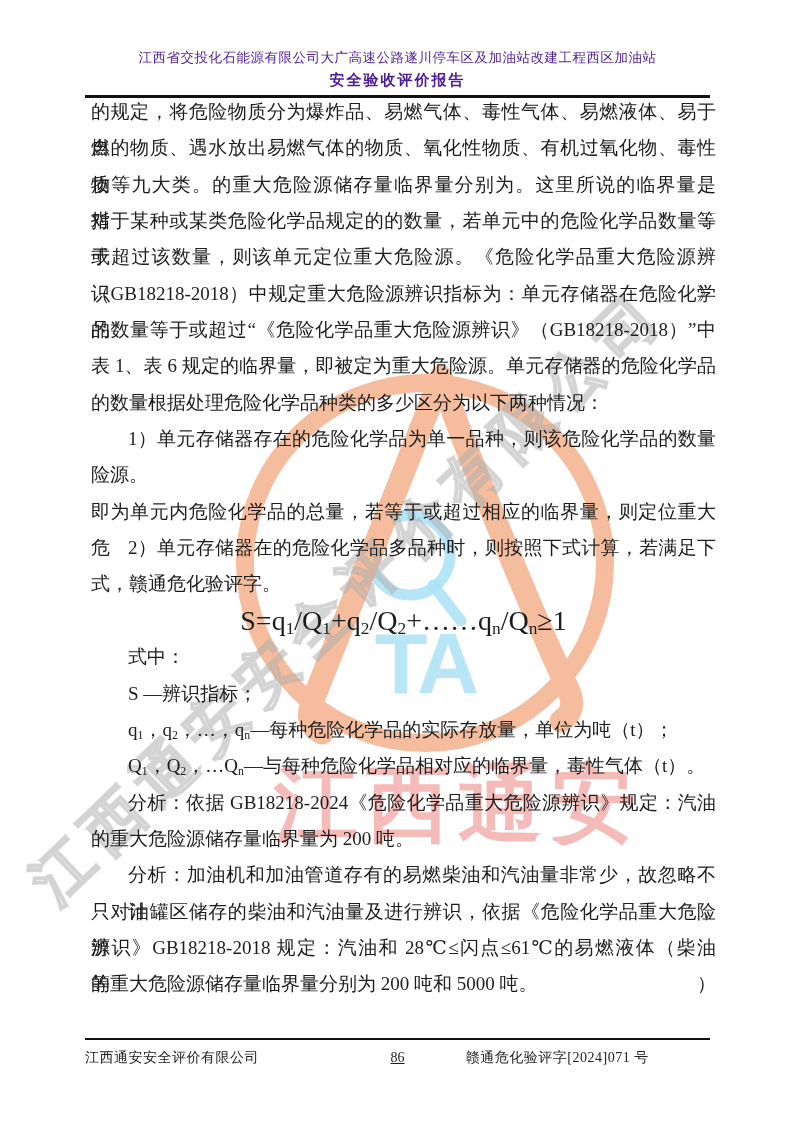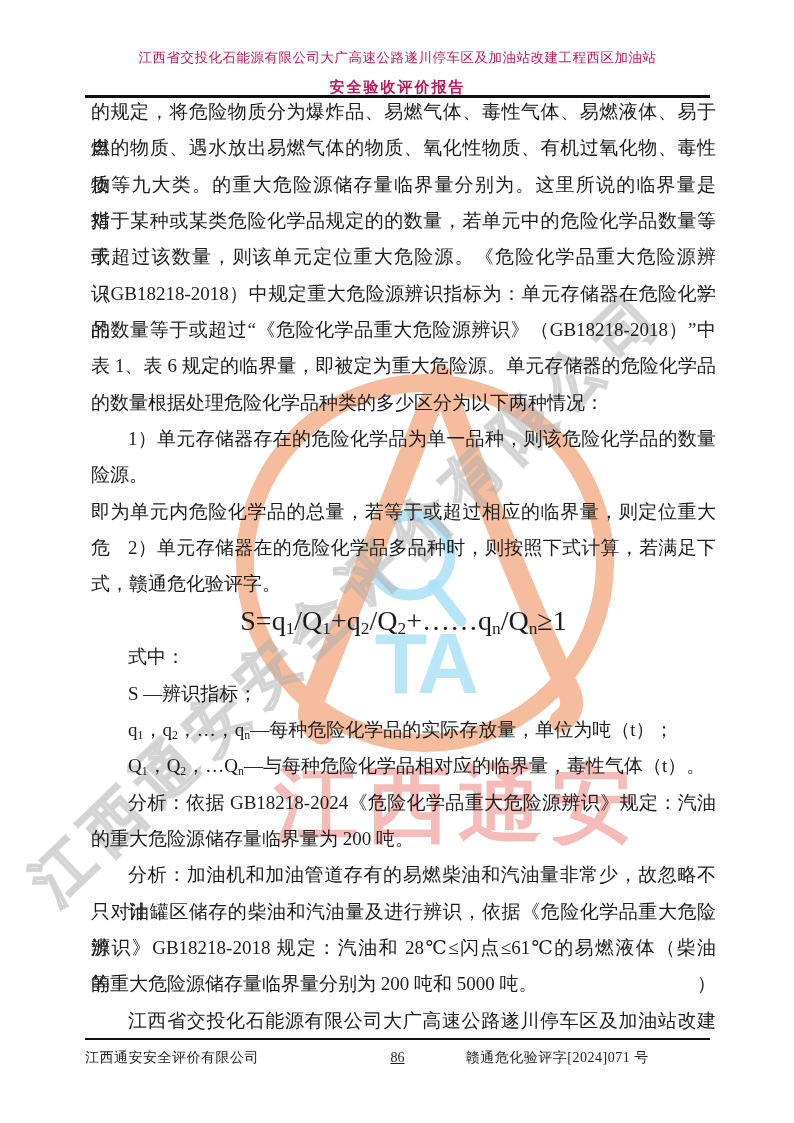--- a/index.html
+++ b/index.html
@@ -20,23 +20,23 @@
   }
   .wm-pink{
     position:absolute;left:252px;top:748px;white-space:nowrap;
     font-size:84px;font-weight:bold;letter-spacing:8px;
     color:rgba(233,120,114,0.50);
     font-family:"Liberation Serif","DejaVu Serif",serif;
     margin-left:22px;
   }
   
   .content{position:absolute;inset:0;z-index:1;}
-  .hdr{position:absolute;left:85px;top:48px;width:625px;text-align:center;color:#be185d;}
+  .hdr{position:absolute;left:85px;top:48px;width:625px;text-align:center;color:#4c1d95;}
   .hdr-l1{display:block;font-size:13.5px;letter-spacing:0.5px;line-height:20px;}
-  .hdr-l2{display:block;font-size:15px;font-weight:bold;letter-spacing:2px;line-height:21px;margin-top:9px;}
+  .hdr-l2{display:block;font-size:15px;font-weight:bold;letter-spacing:2px;line-height:21px;margin-top:2px;}
   .hdr-rule{position:absolute;left:85px;top:95px;width:625px;height:2.6px;background:#111;}
   .body-lines{position:absolute;left:91px;top:94px;width:625px;color:#1c1c1c;}
   .bline{
     width:625px;height:36.35px;line-height:36.35px;font-size:19px;
     text-align:justify;text-align-last:justify;overflow:visible;
   }
   .bline.short{text-align-last:left;}
   .bline.center{text-align:center;text-align-last:center;font-size:28px;}
   .bline.ind{padding-left:37px;width:588px;}
   .bline sub{font-size:0.62em;vertical-align:-0.25em;line-height:0;}
@@ -98,21 +98,20 @@
         <div class="bline short ind"><span>式中：</span></div>
         <div class="bline short ind"><span>S —辨识指标；</span></div>
         <div class="bline short ind"><span>q</span><sub>1</sub><span>，q</span><sub>2</sub><span>，…，q</span><sub>n</sub><span>—每种危险化学品的实际存放量，单位为吨（t）；</span></div>
         <div class="bline short ind"><span>Q</span><sub>1</sub><span>，Q</span><sub>2</sub><span>，…Q</span><sub>n</sub><span>—与每种危险化学品相对应的临界量，毒性气体（t）。</span></div>
         <div class="bline ind"><span>分析：依据 GB18218-2024《危险化学品重大危险源辨识》规定：汽油</span></div>
         <div class="bline short"><span>的重大危险源储存量临界量为 200 吨。</span></div>
         <div class="bline ind"><span>分析：加油机和加油管道存有的易燃柴油和汽油量非常少，故忽略不计，</span></div>
         <div class="bline"><span>只对油罐区储存的柴油和汽油量及进行辨识，依据《危险化学品重大危险源</span></div>
         <div class="bline"><span>辨识》GB18218-2018 规定：汽油和 28℃≤闪点≤61℃的易燃液体（柴油等）</span></div>
         <div class="bline short"><span>的重大危险源储存量临界量分别为 200 吨和 5000 吨。</span></div>
-        <div class="bline ind"><span>江西省交投化石能源有限公司大广高速公路遂川停车区及加油站改建</span></div>
       </div>
 
     <div class="ftr-rule"></div>
     <div class="ftr">
       <span class="ftr-left">江西通安安全评价有限公司</span>
       <span class="ftr-center">86</span>
       <span class="ftr-right">赣通危化验评字[2024]071 号</span>
     </div>
   </div>
 </div>

